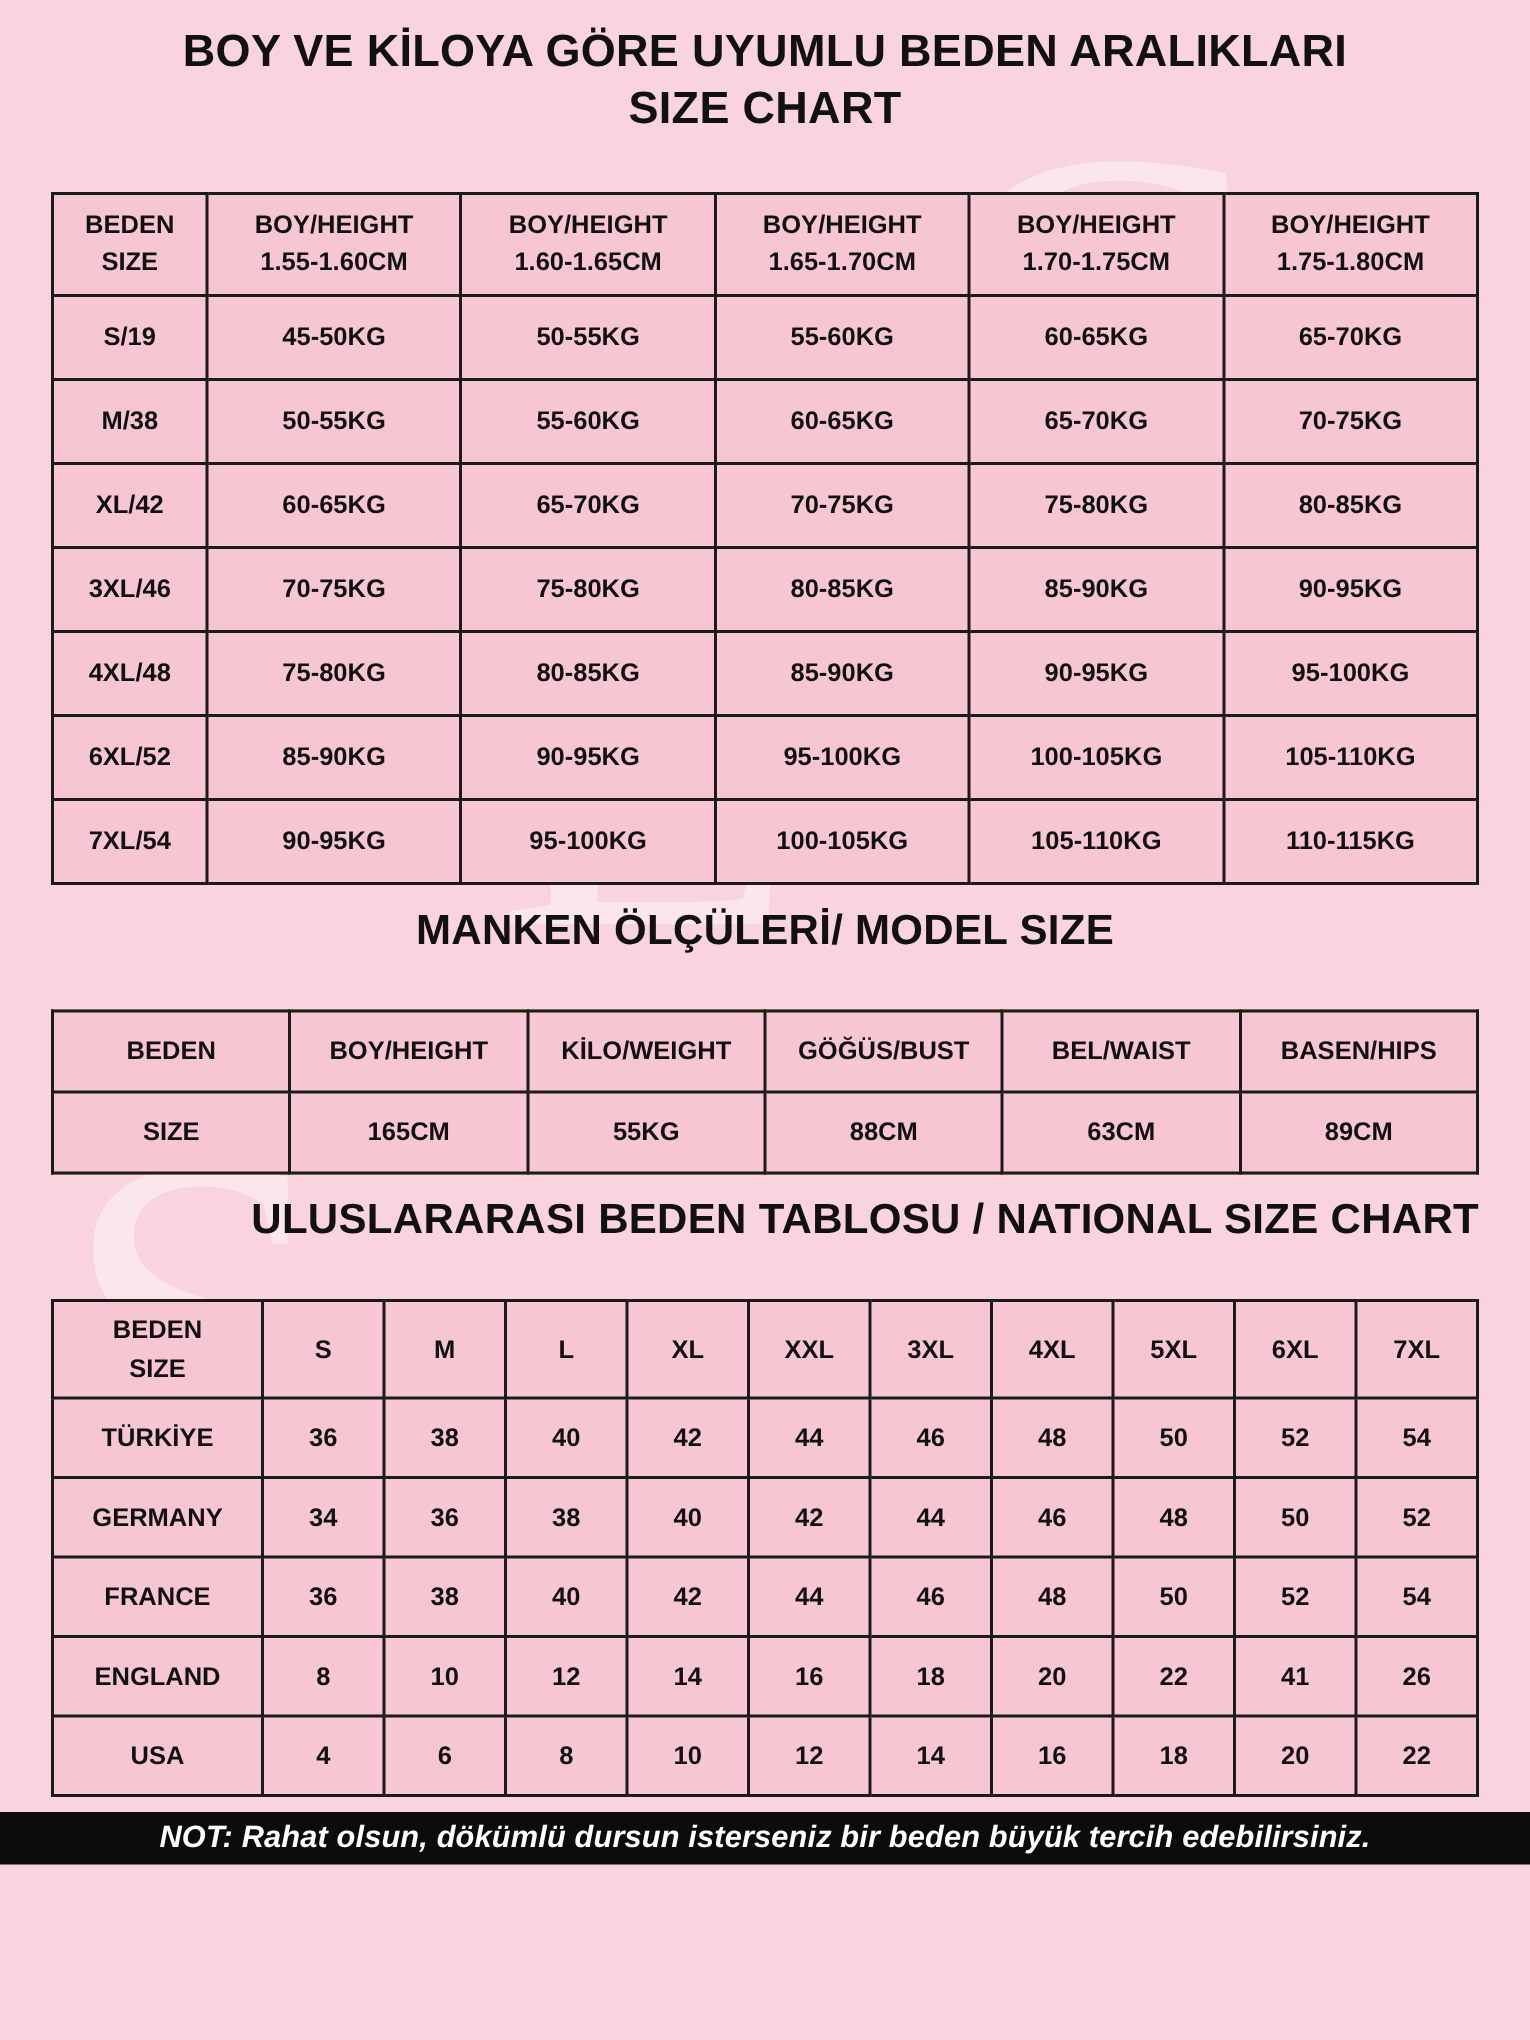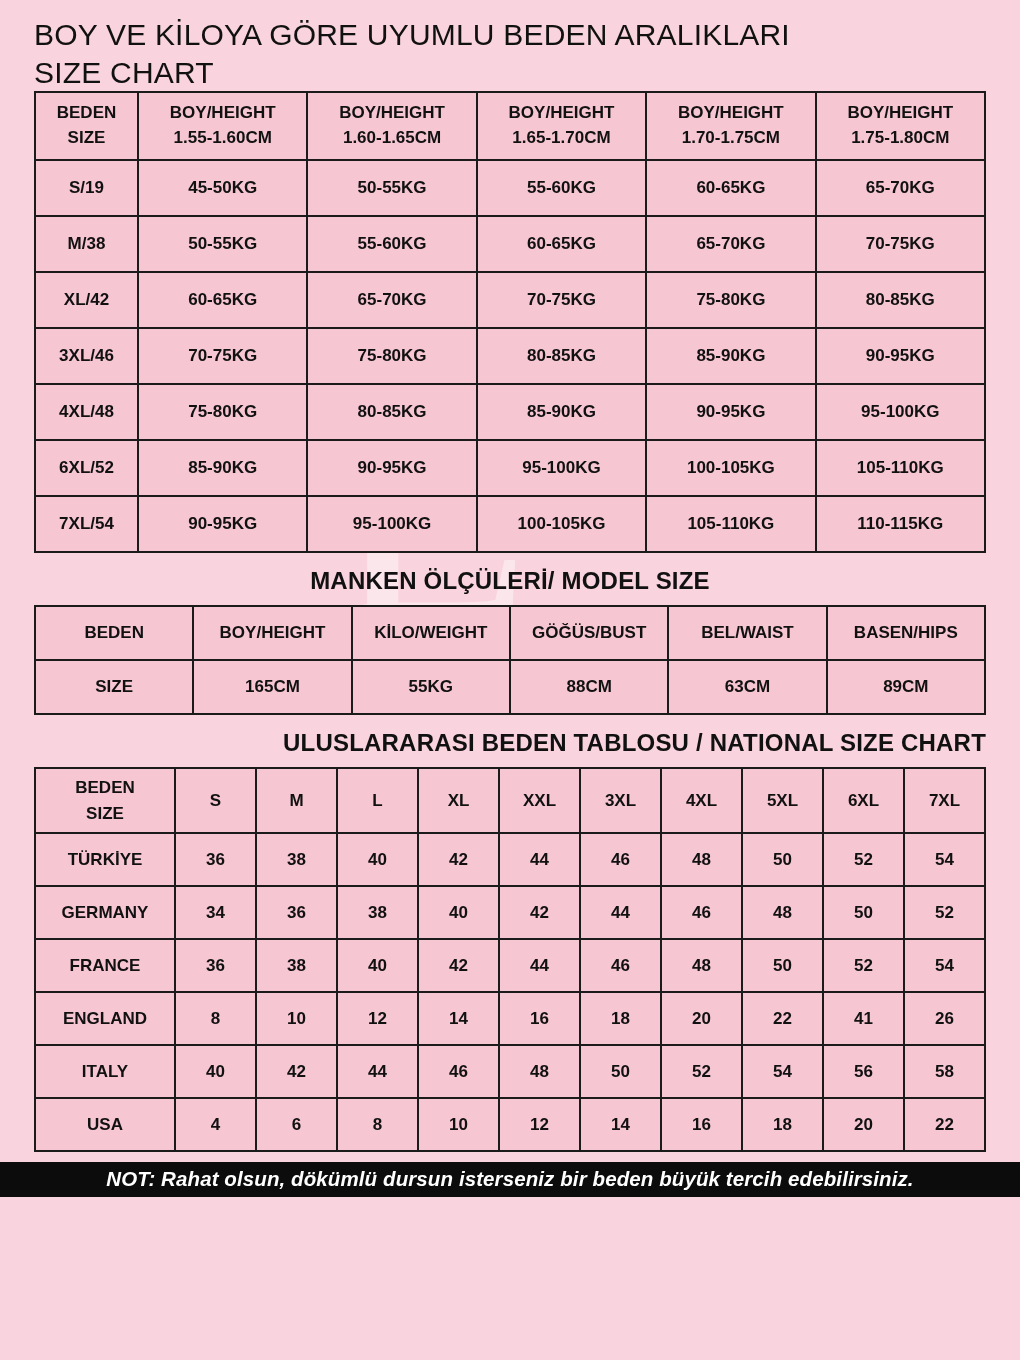--- a/index.html
+++ b/index.html
@@ -40,45 +40,46 @@
     letter-spacing: 4px;
     white-space: nowrap;
   }
   .wm1 { top: 10px; left: 620px; }
   .wm2 { top: 300px; left: 330px; }
   .wm3 { top: 680px; left: 40px; }
 
   .content { position: relative; z-index: 2; }
 
   h1.title {
-    text-align: left;
+    text-align: center;
     font-size: 30px;
-    font-weight: normal;
+    font-weight: bold;
     margin: 16px 0 0 0;
     line-height: 1.25;
     letter-spacing: 0.2px;
   }
   h1.title .line2 { display: block; }
 
   h2.section-title {
     text-align: center;
-    font-size: 24px;
+    font-size: 28px;
     font-weight: bold;
     margin: 14px 0 10px 0;
     letter-spacing: 0.2px;
   }
   h2.section-title.left {
     text-align: right;
   }
 
   table {
     border-collapse: collapse;
     width: 100%;
     table-layout: fixed;
     background: #eab308;
+    margin-top: 37px;
   }
   table td, table th {
     border: 2px solid #1b1b1b;
     text-align: center;
     vertical-align: middle;
     font-weight: bold;
     color: #111;
     background: #f7c6d3;
   }
 
@@ -343,33 +344,20 @@
           <td>12</td>
           <td>14</td>
           <td>16</td>
           <td>18</td>
           <td>20</td>
           <td>22</td>
           <td>41</td>
           <td>26</td>
         </tr>
         <tr>
-          <td>ITALY</td>
-          <td>40</td>
-          <td>42</td>
-          <td>44</td>
-          <td>46</td>
-          <td>48</td>
-          <td>50</td>
-          <td>52</td>
-          <td>54</td>
-          <td>56</td>
-          <td>58</td>
-        </tr>
-        <tr>
           <td>USA</td>
           <td>4</td>
           <td>6</td>
           <td>8</td>
           <td>10</td>
           <td>12</td>
           <td>14</td>
           <td>16</td>
           <td>18</td>
           <td>20</td>

